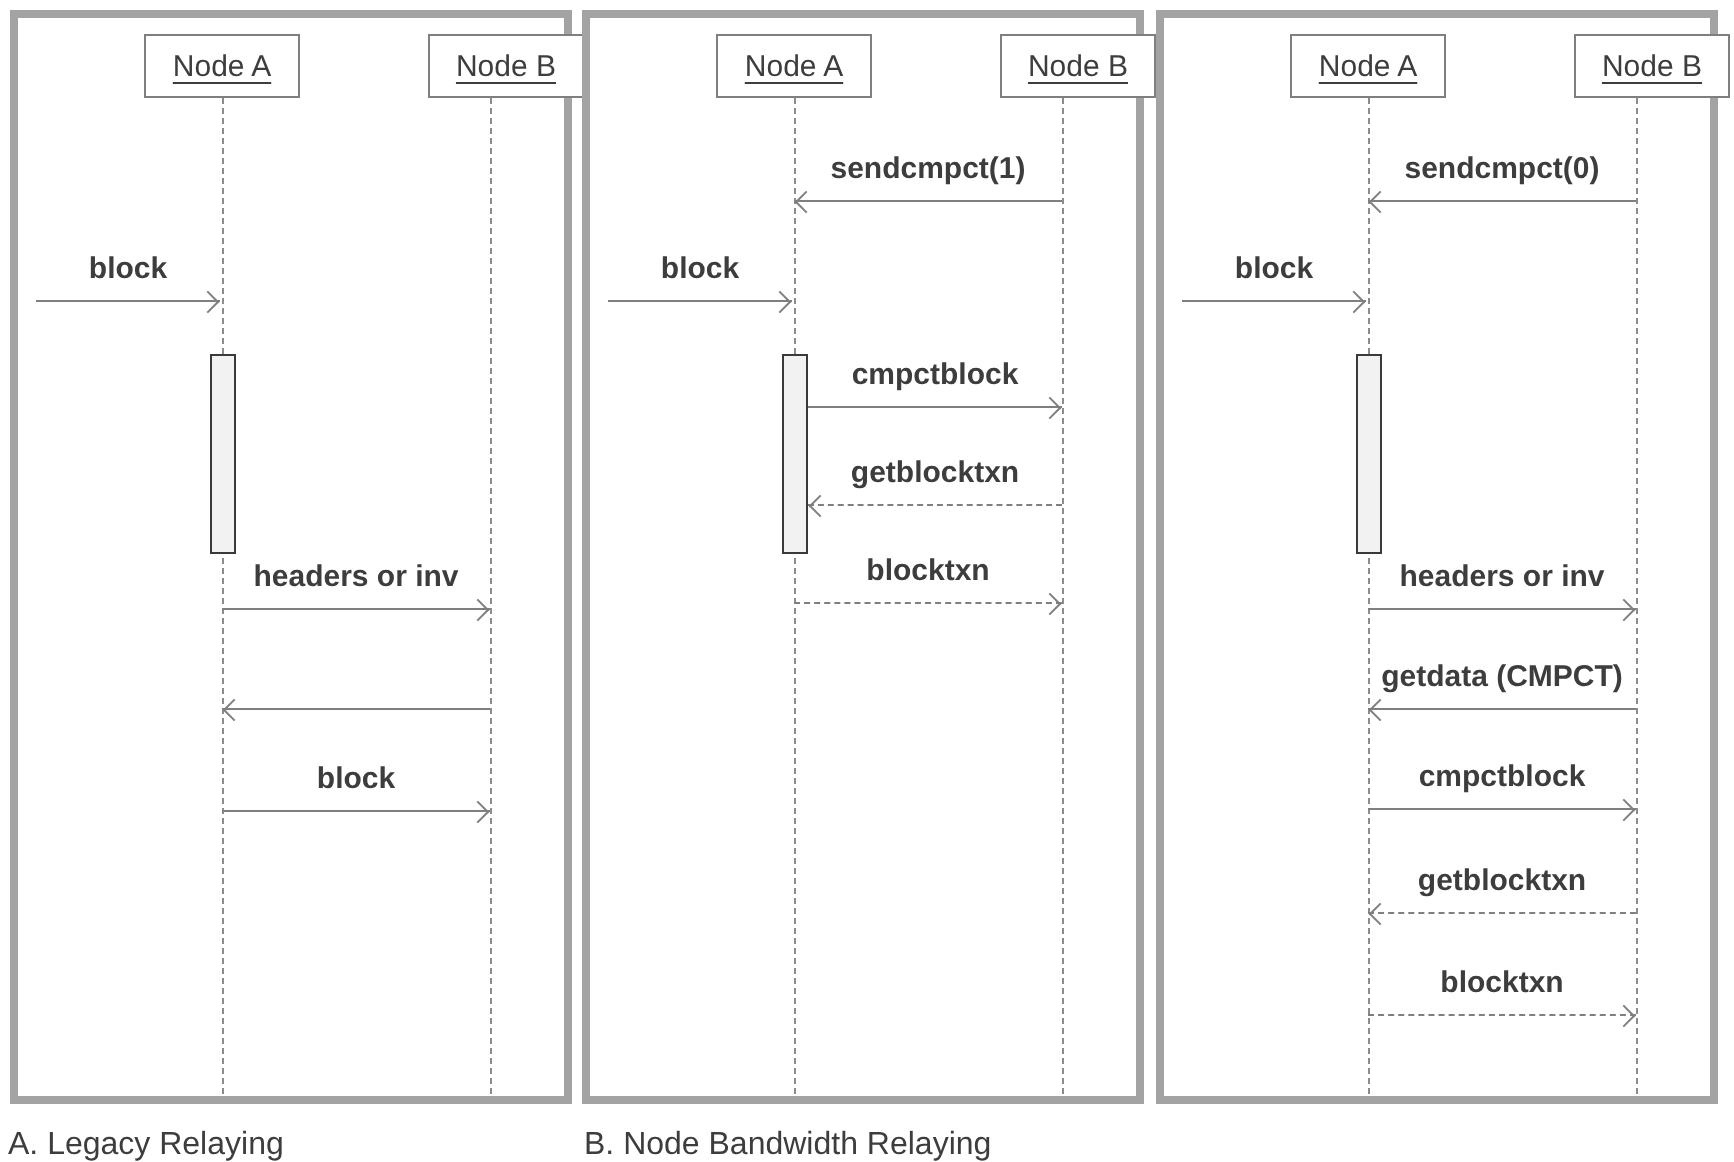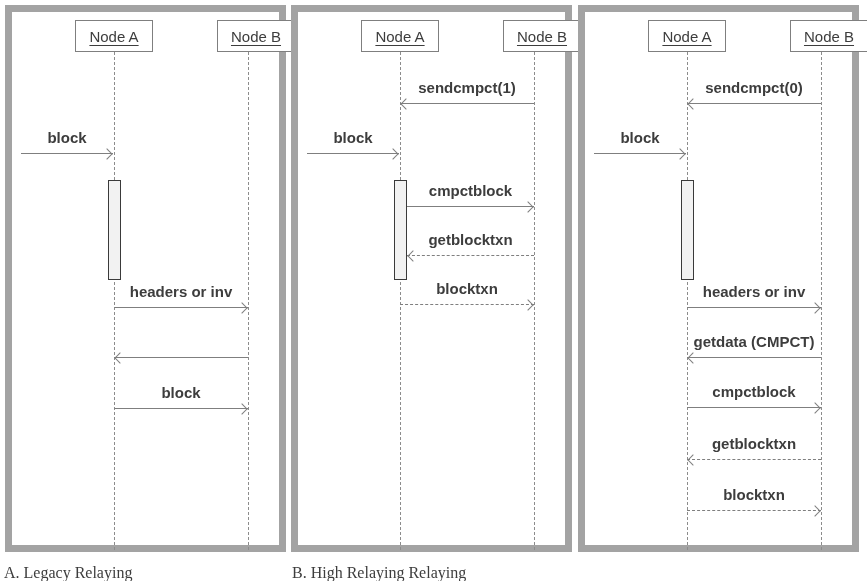--- a/index.html
+++ b/index.html
@@ -11,21 +11,21 @@
   }
   *{ box-sizing:border-box; margin:0; padding:0; }
   html,body{ background:var(--bg); }
   body{ font-family:"Liberation Sans", sans-serif; color:var(--text); }
   .canvas{
     position:relative; width:867px; height:581px; background:var(--bg);
     overflow:hidden;
   }
   .panel{
     position:absolute; top:5px; width:281px; height:547px;
-    border:7px solid #a3a3a3; background:var(--bg);
+    border:4px solid #a3a3a3; background:var(--bg);
   }
   .panel-a{ left:5px; }
   .panel-b{ left:291px; }
   .panel-c{ left:578px; }
 
   .node-box{
     position:absolute; top:8px; width:78px; height:32px;
     border:1px solid #7f7f7f; background:var(--bg);
     display:flex; align-items:center; justify-content:center;
   }
@@ -64,21 +64,20 @@
     transform:rotate(45deg);
   }
   .head-left{
     border-top:1px solid var(--line); border-left:1px solid var(--line);
     transform:rotate(-45deg);
   }
 
   .caption{
     position:absolute; top:564px; font-size:16px; color:var(--text);
     white-space:nowrap;
-    font-family:Liberation Serif, serif;
   }
   .caption-a{ left:4px; }
   .caption-b{ left:292px; }
   .caption-c{ left:579px; }
 </style>
 </head>
 <body>
 
 <div class="canvas">
 
@@ -197,15 +196,15 @@
         </div>
         <div class="msg">
           <div class="msg-label" style="left: 102px; width: 134px; top: 473px;">blocktxn</div>
           <div class="msg-line dashed" style="left: 102px; width: 134px; top: 498px;"></div>
           <div class="msg-head head-right" style="top: 494.5px; left: 226.3px;"></div>
         </div>
       </div>
   </section>
 
   <div class="caption caption-a">A. Legacy Relaying</div>
-  <div class="caption caption-b">B. High Relaying Relaying</div>
+  <div class="caption caption-b">B. Node Bandwidth Relaying</div>
 
 </div>
 
 </body></html>

